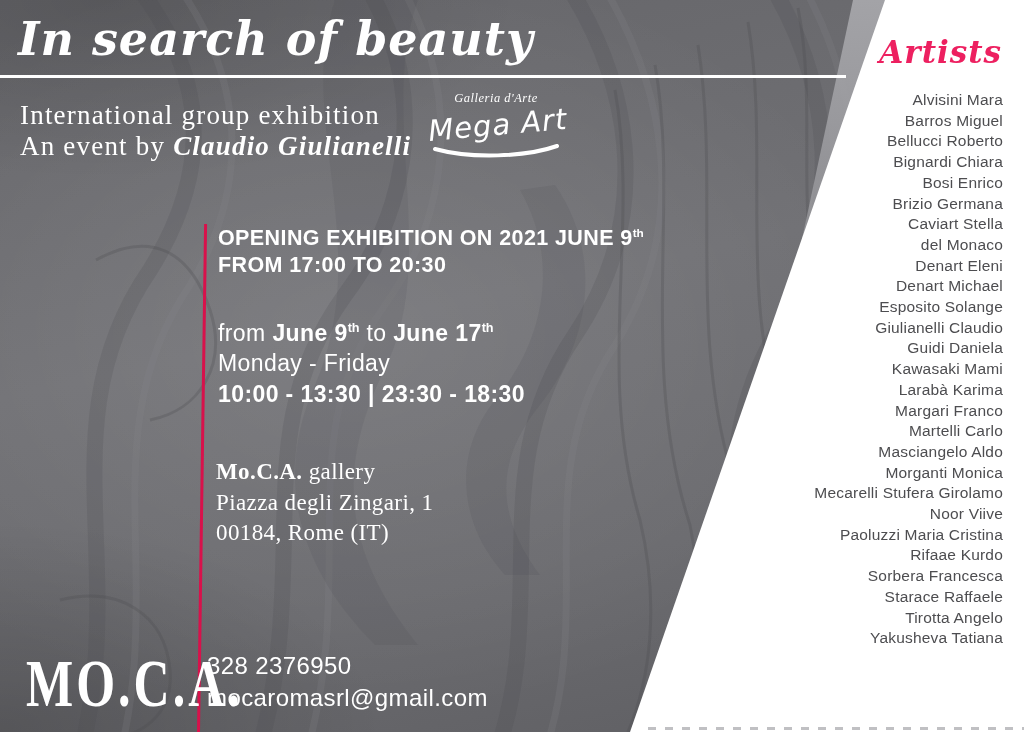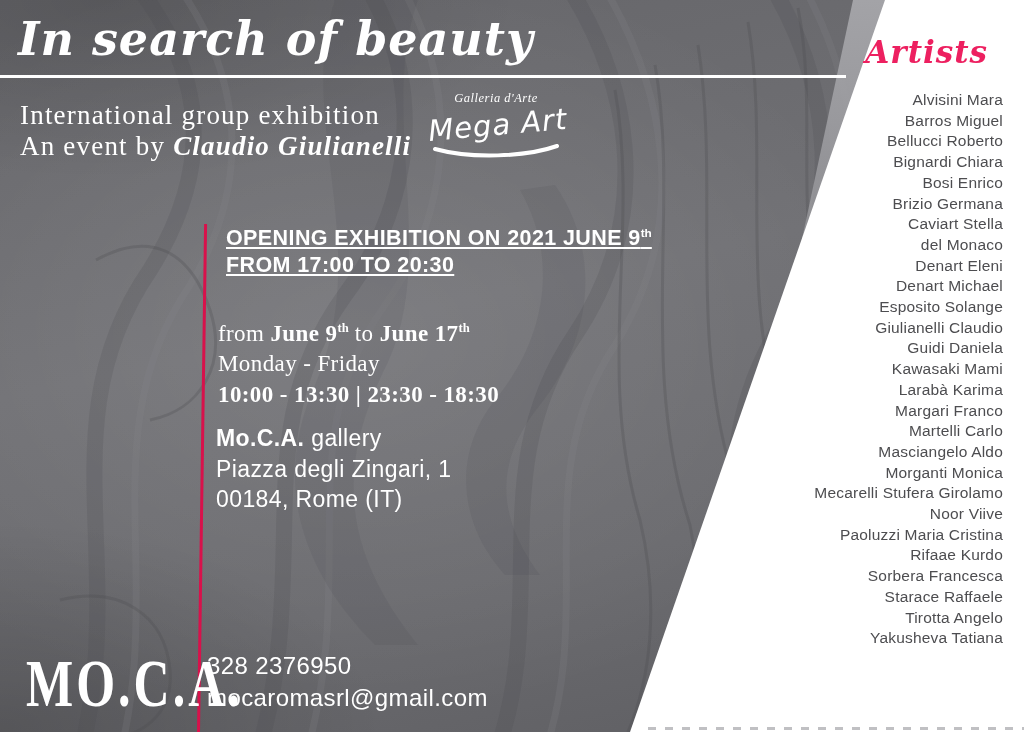--- a/index.html
+++ b/index.html
@@ -33,44 +33,44 @@
     letter-spacing:1px;transform:rotate(-5deg);margin-top:2px;white-space:nowrap;
   }
   .megaart svg{display:block;margin:2px auto 0;}
   
   .red-line{
     position:absolute;left:197px;top:224px;width:3px;height:508px;background:#d8114b;z-index:3;
     transform-origin:bottom left;transform:rotate(0.8deg);
   }
   
   .info{position:absolute;z-index:3;color:#fff;white-space:nowrap;}
-  .blk-opening{left:226px;top:220px;font-weight:bold;font-size:21.5px;line-height:26.5px;letter-spacing:0.4px;text-decoration:underline;}
-  .blk-dates{left:218px;top:313px;font-size:23px;line-height:30.5px;letter-spacing:0.4px;font-family:Liberation Serif, serif;}
-  .blk-venue{left:216px;top:423px;font-size:23px;line-height:30.5px;letter-spacing:0.4px;}
+  .blk-opening{left:218px;top:220px;font-weight:bold;font-size:21.5px;line-height:26.5px;letter-spacing:0.4px;}
+  .blk-dates{left:218px;top:313px;font-size:23px;line-height:30.5px;letter-spacing:0.4px;}
+  .blk-venue{left:216px;top:457px;font-size:23px;line-height:30.5px;letter-spacing:0.4px;font-family:Liberation Serif, serif;}
   .blk-contact{left:207px;top:650px;font-size:24px;line-height:31.5px;letter-spacing:0.4px;}
   .b{font-weight:bold;}
   .sup{font-size:0.55em;vertical-align:super;letter-spacing:0;}
   
   .moca-logo{
     position:absolute;left:26px;top:644px;z-index:3;color:#fff;
     font-family:"Liberation Serif",serif;font-size:50px;font-weight:bold;letter-spacing:3px;
     transform:scaleY(1.35);transform-origin:top left;white-space:nowrap;
   }
   
   .gray-band{
     position:absolute;inset:0;z-index:1;
     clip-path:polygon(853px 0px,887px 0px,800px 300px,789px 300px);
     background:linear-gradient(180deg,#a3a3a7 0%,rgba(163,163,167,0) 90%);
   }
   .white-panel{
     position:absolute;inset:0;z-index:2;background:#ffffff;
     clip-path:polygon(885px 0px,1024px 0px,1024px 732px,630px 732px);
   }
   .artists-heading{
-    position:absolute;top:34px;right:36px;z-index:3;color:#ed2060;
+    position:absolute;top:34px;right:22px;z-index:3;color:#ed2060;
     font-family:"DejaVu Serif","Liberation Serif",serif;font-style:italic;font-weight:bold;
     font-size:31px;letter-spacing:1px;margin-left:24px;
   }
   .artists-list{
     position:absolute;top:90px;right:21px;z-index:3;width:430px;text-align:right;
     color:#4d4d50;font-size:15.5px;line-height:20.7px;letter-spacing:0.2px;
   }
   .bottom-dashes{
     position:absolute;bottom:2px;left:648px;right:0;height:3px;z-index:3;
     background:repeating-linear-gradient(90deg,#c0c0c3 0 8px,rgba(0,0,0,0) 8px 17px);

